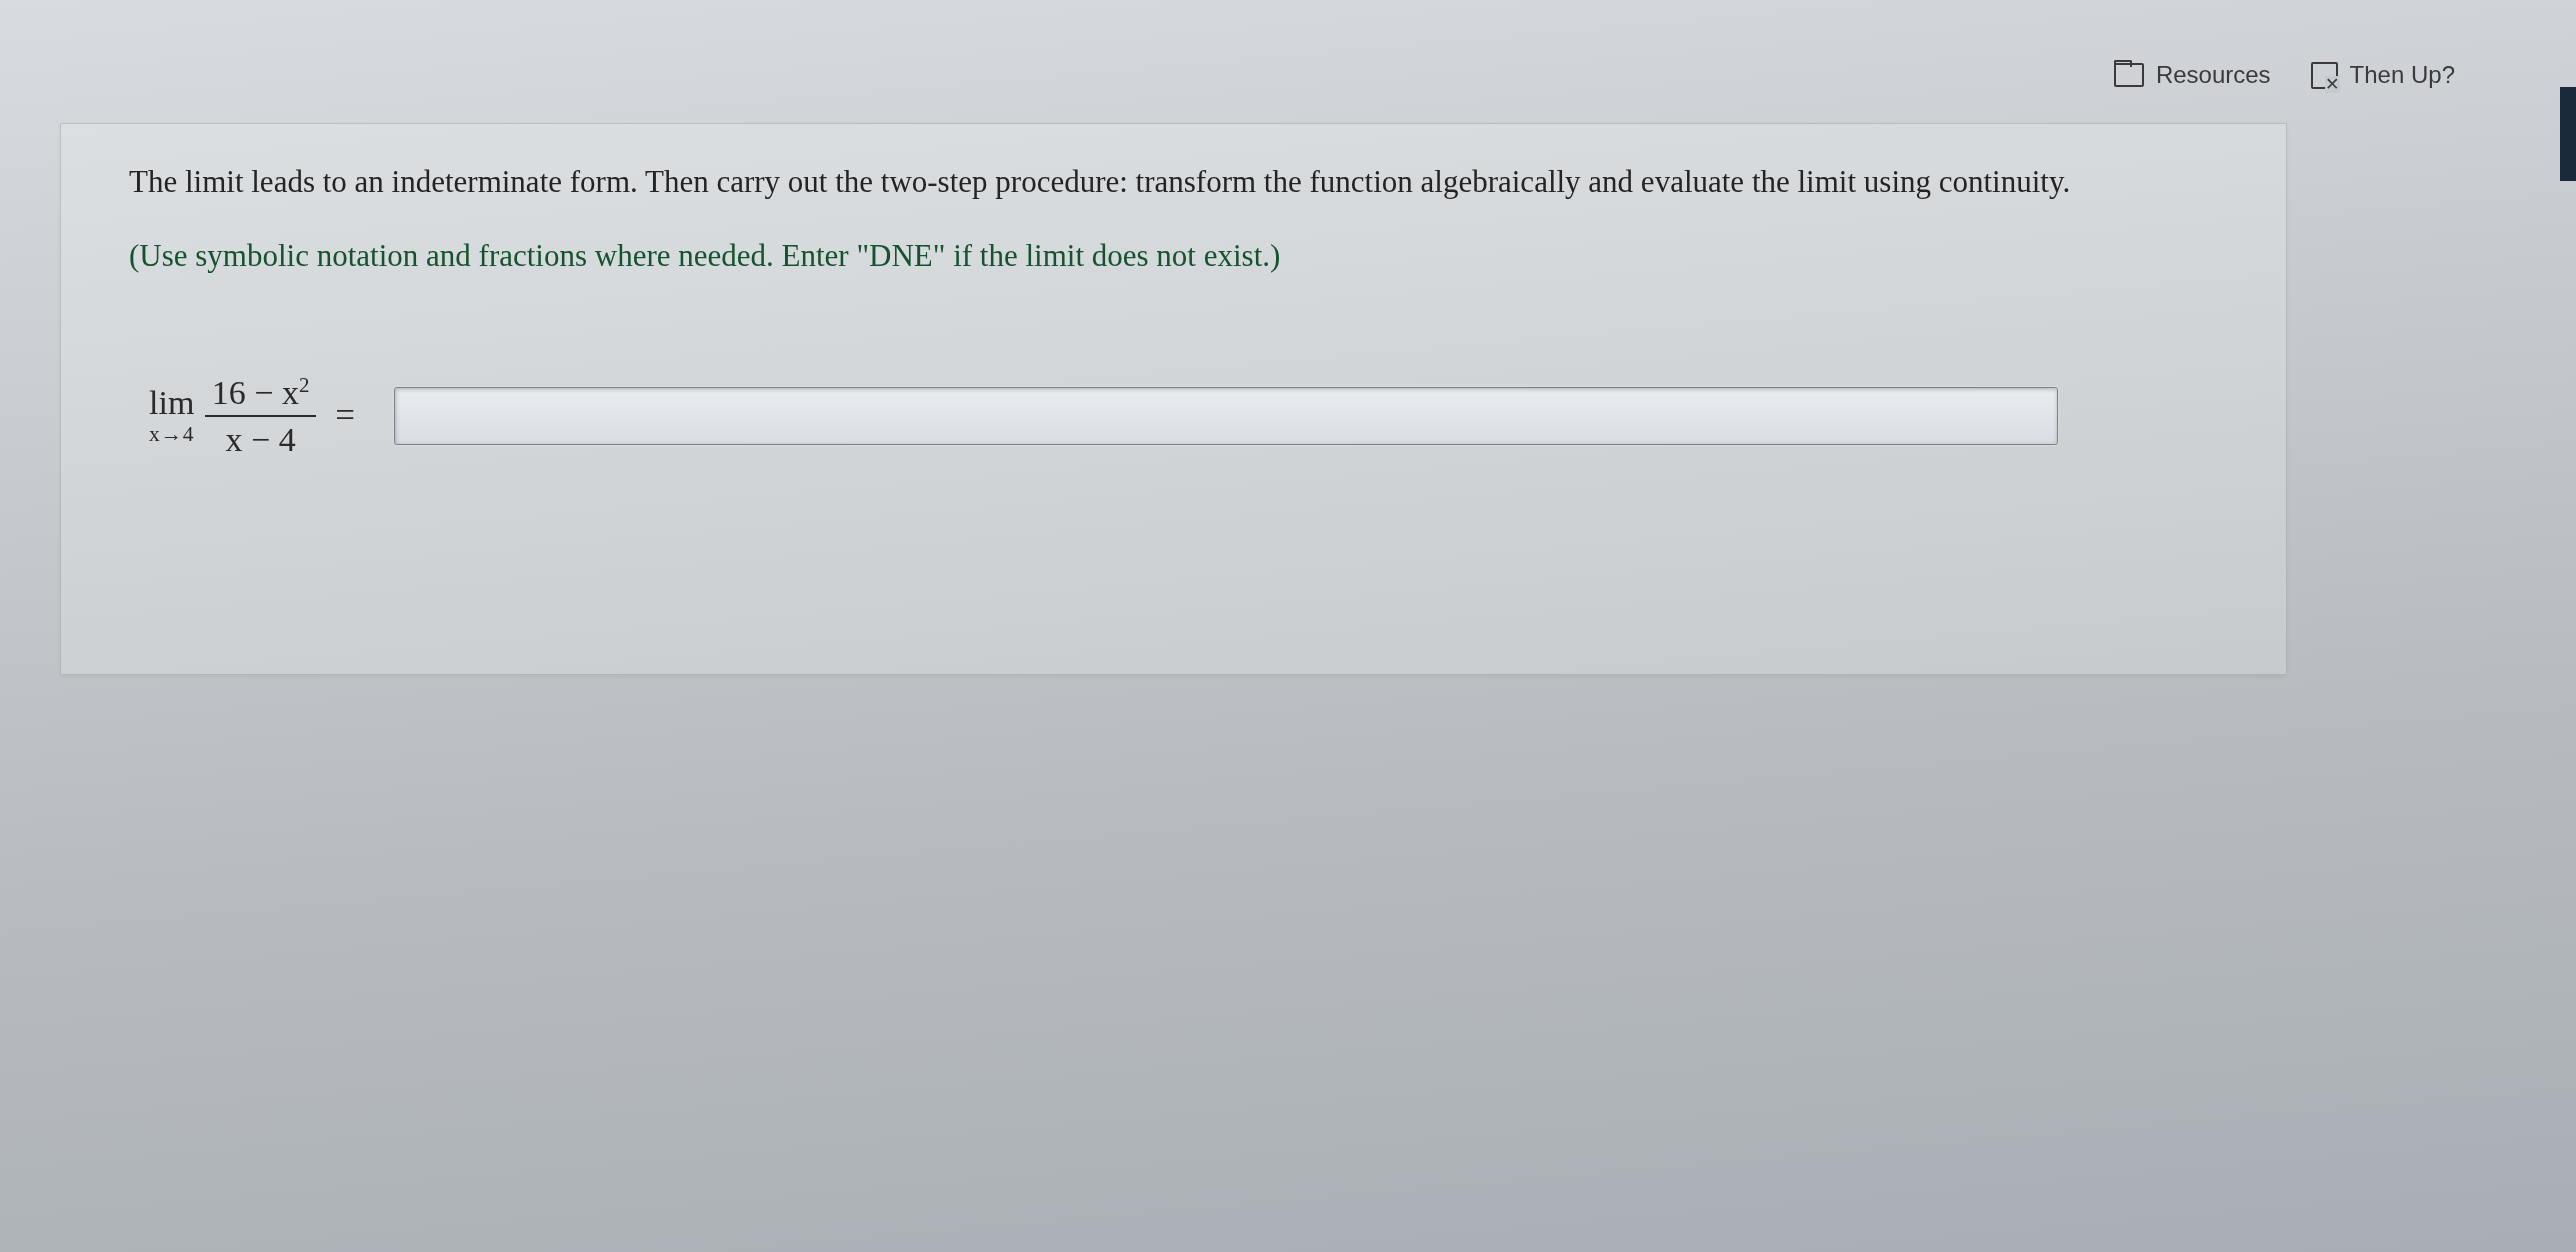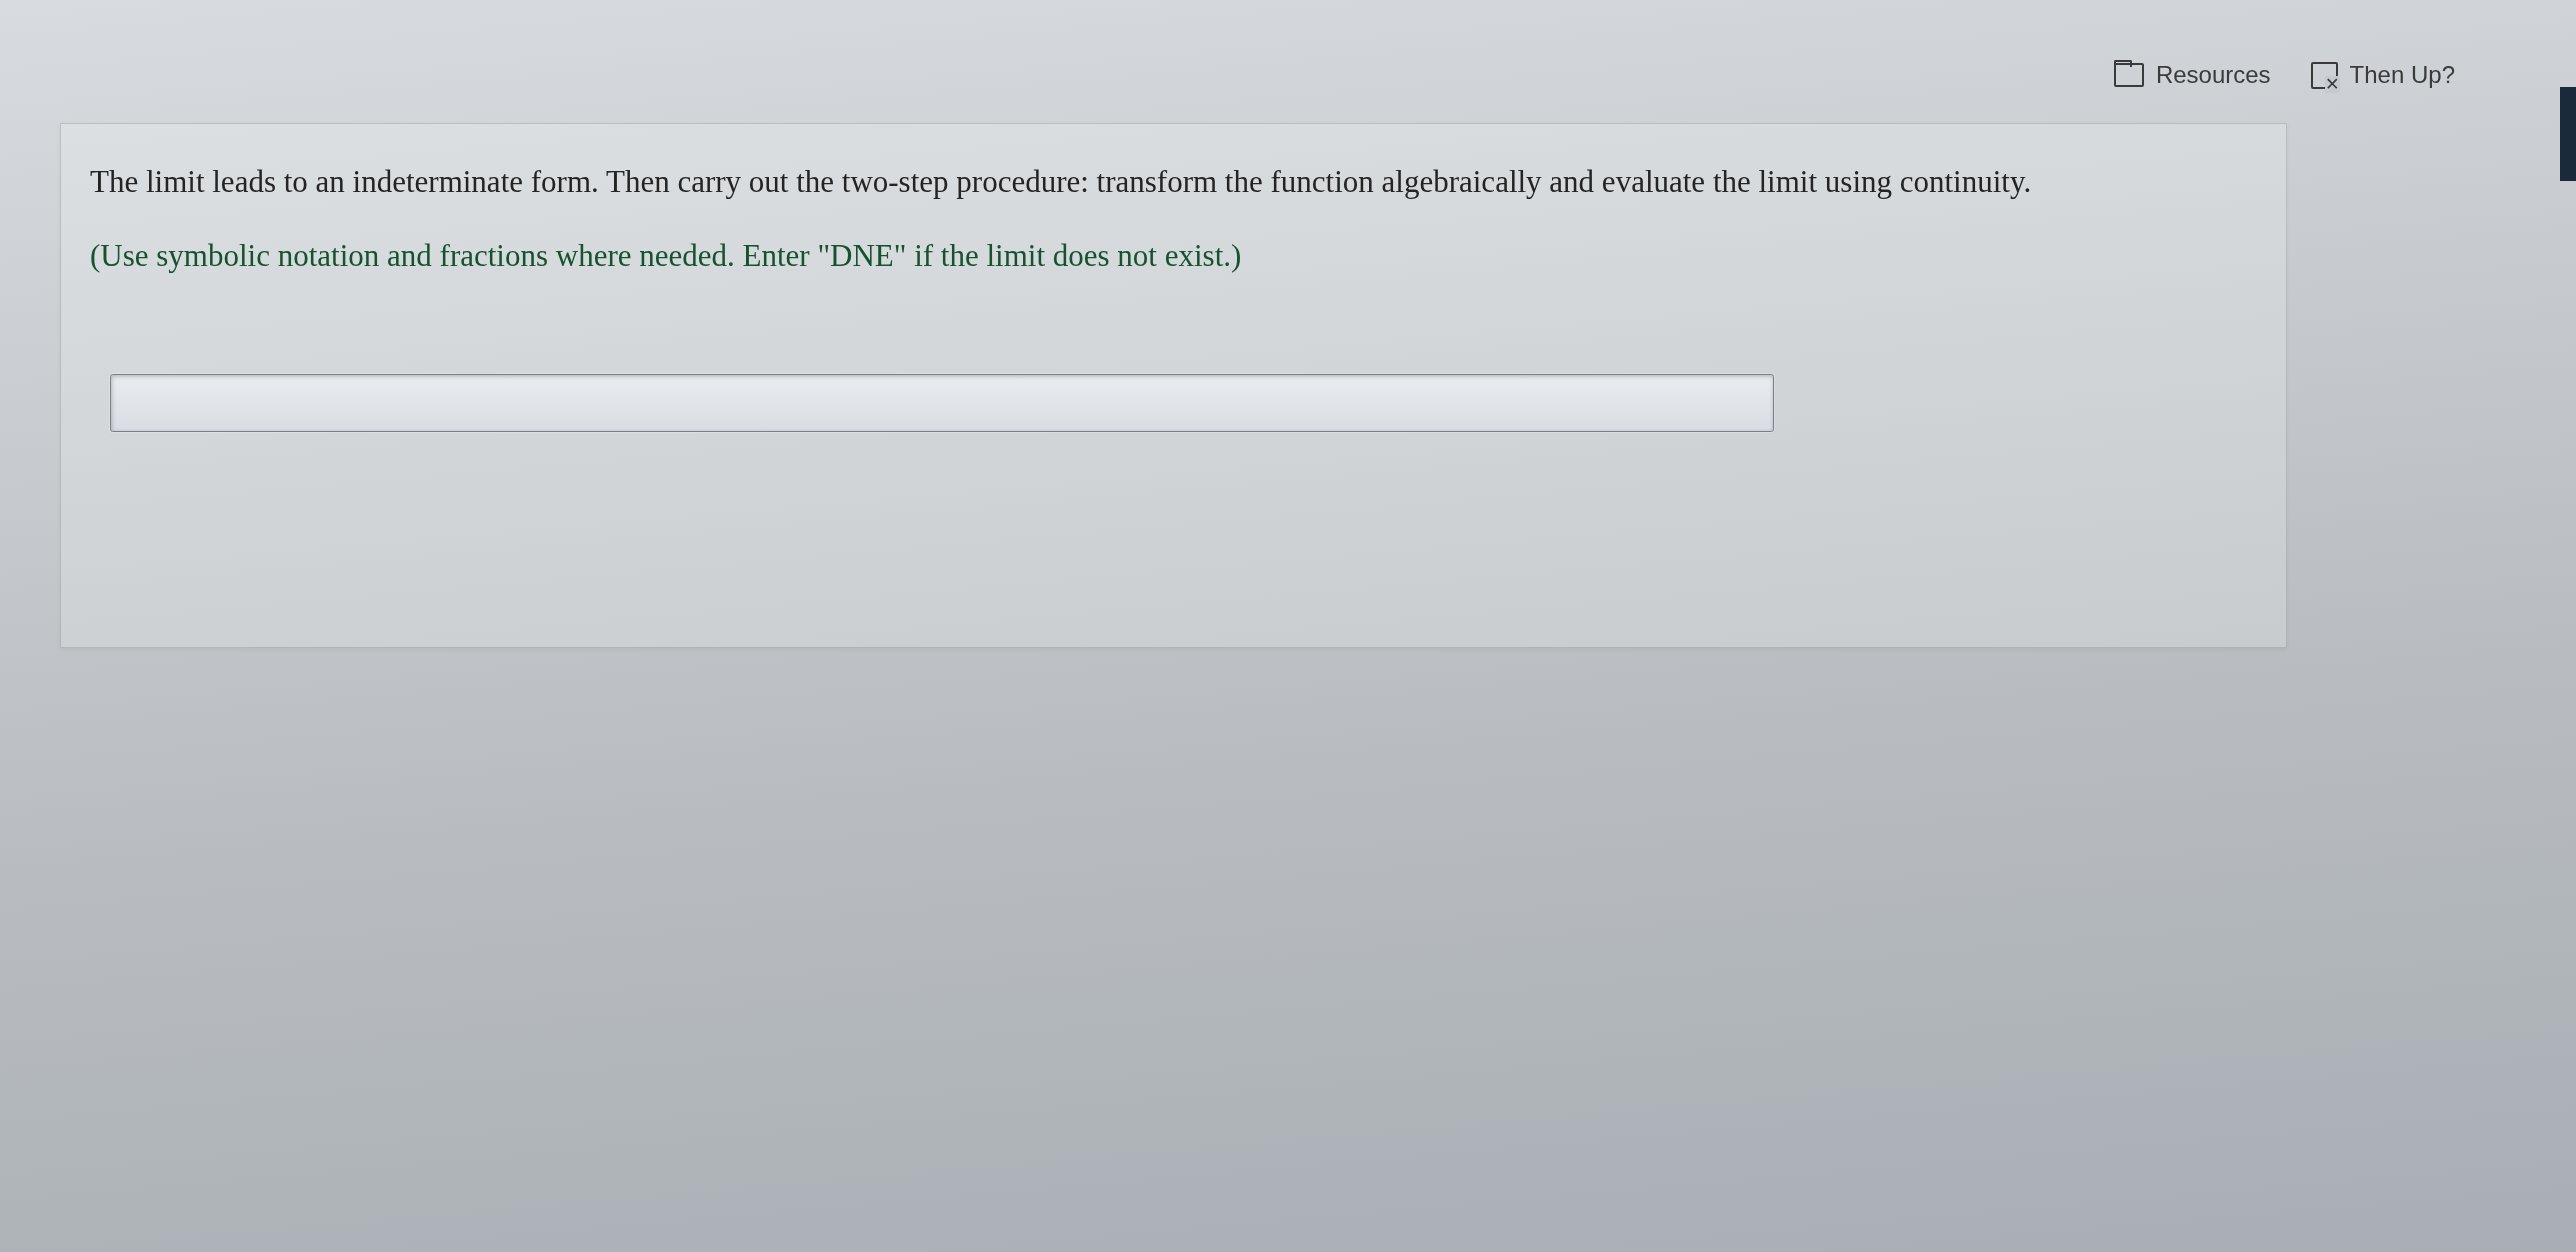--- a/index.html
+++ b/index.html
@@ -60,21 +60,21 @@
     right: -4px; bottom: -6.7px;
     font-size: 17.4px;
     color: #3a3a3a;
     background: #c5cad0;
     line-height: 1;
   }
   .question-card {
     background: rgba(248,248,248,0.25);
     border: 0.7px solid rgba(100,100,100,0.25);
     border-radius: 1.3px;
-    padding: 34px 47px 215px 29px;
+    padding: 34px 47px 215px 68px;
     max-width: 2227px;
     box-shadow: 0 1.3px 4px rgba(0,0,0,0.05);
   }
   .instructions {
     font-size: 31px;
     line-height: 1.55;
     color: #242424;
     margin-bottom: 27px;
   }
   .hint {
@@ -158,19 +158,33 @@
       <span class="icon-giveup"></span>
       <span>Then Up?</span>
     </span>
   </div>
 
   <div class="question-card">
     <p class="instructions">The limit leads to an indeterminate form. Then carry out the two-step procedure: transform the function algebraically and evaluate the limit using continuity.</p>
     <p class="hint">(Use symbolic notation and fractions where needed. Enter "DNE" if the limit does not exist.)</p>
 
     <div class="limit-row">
+      <span class="limit-expr">
+        <span class="lim-block">
+          <span class="lim-top">lim</span>
+          <span class="lim-bottom">x→4</span>
+        </span>
+        <span class="frac">
+          <span class="num">
+            <span>16 − x</span><span class="sup">2</span>
+          </span>
+          <span class="bar"></span>
+          <span class="den">x − 4</span>
+        </span>
+        <span class="equals">=</span>
+      </span>
       <input type="text" class="answer-input" value="" style="">
     </div>
   </div>
 
   <div class="edge-accent"></div>
 </div>
 
 
 </body></html>

